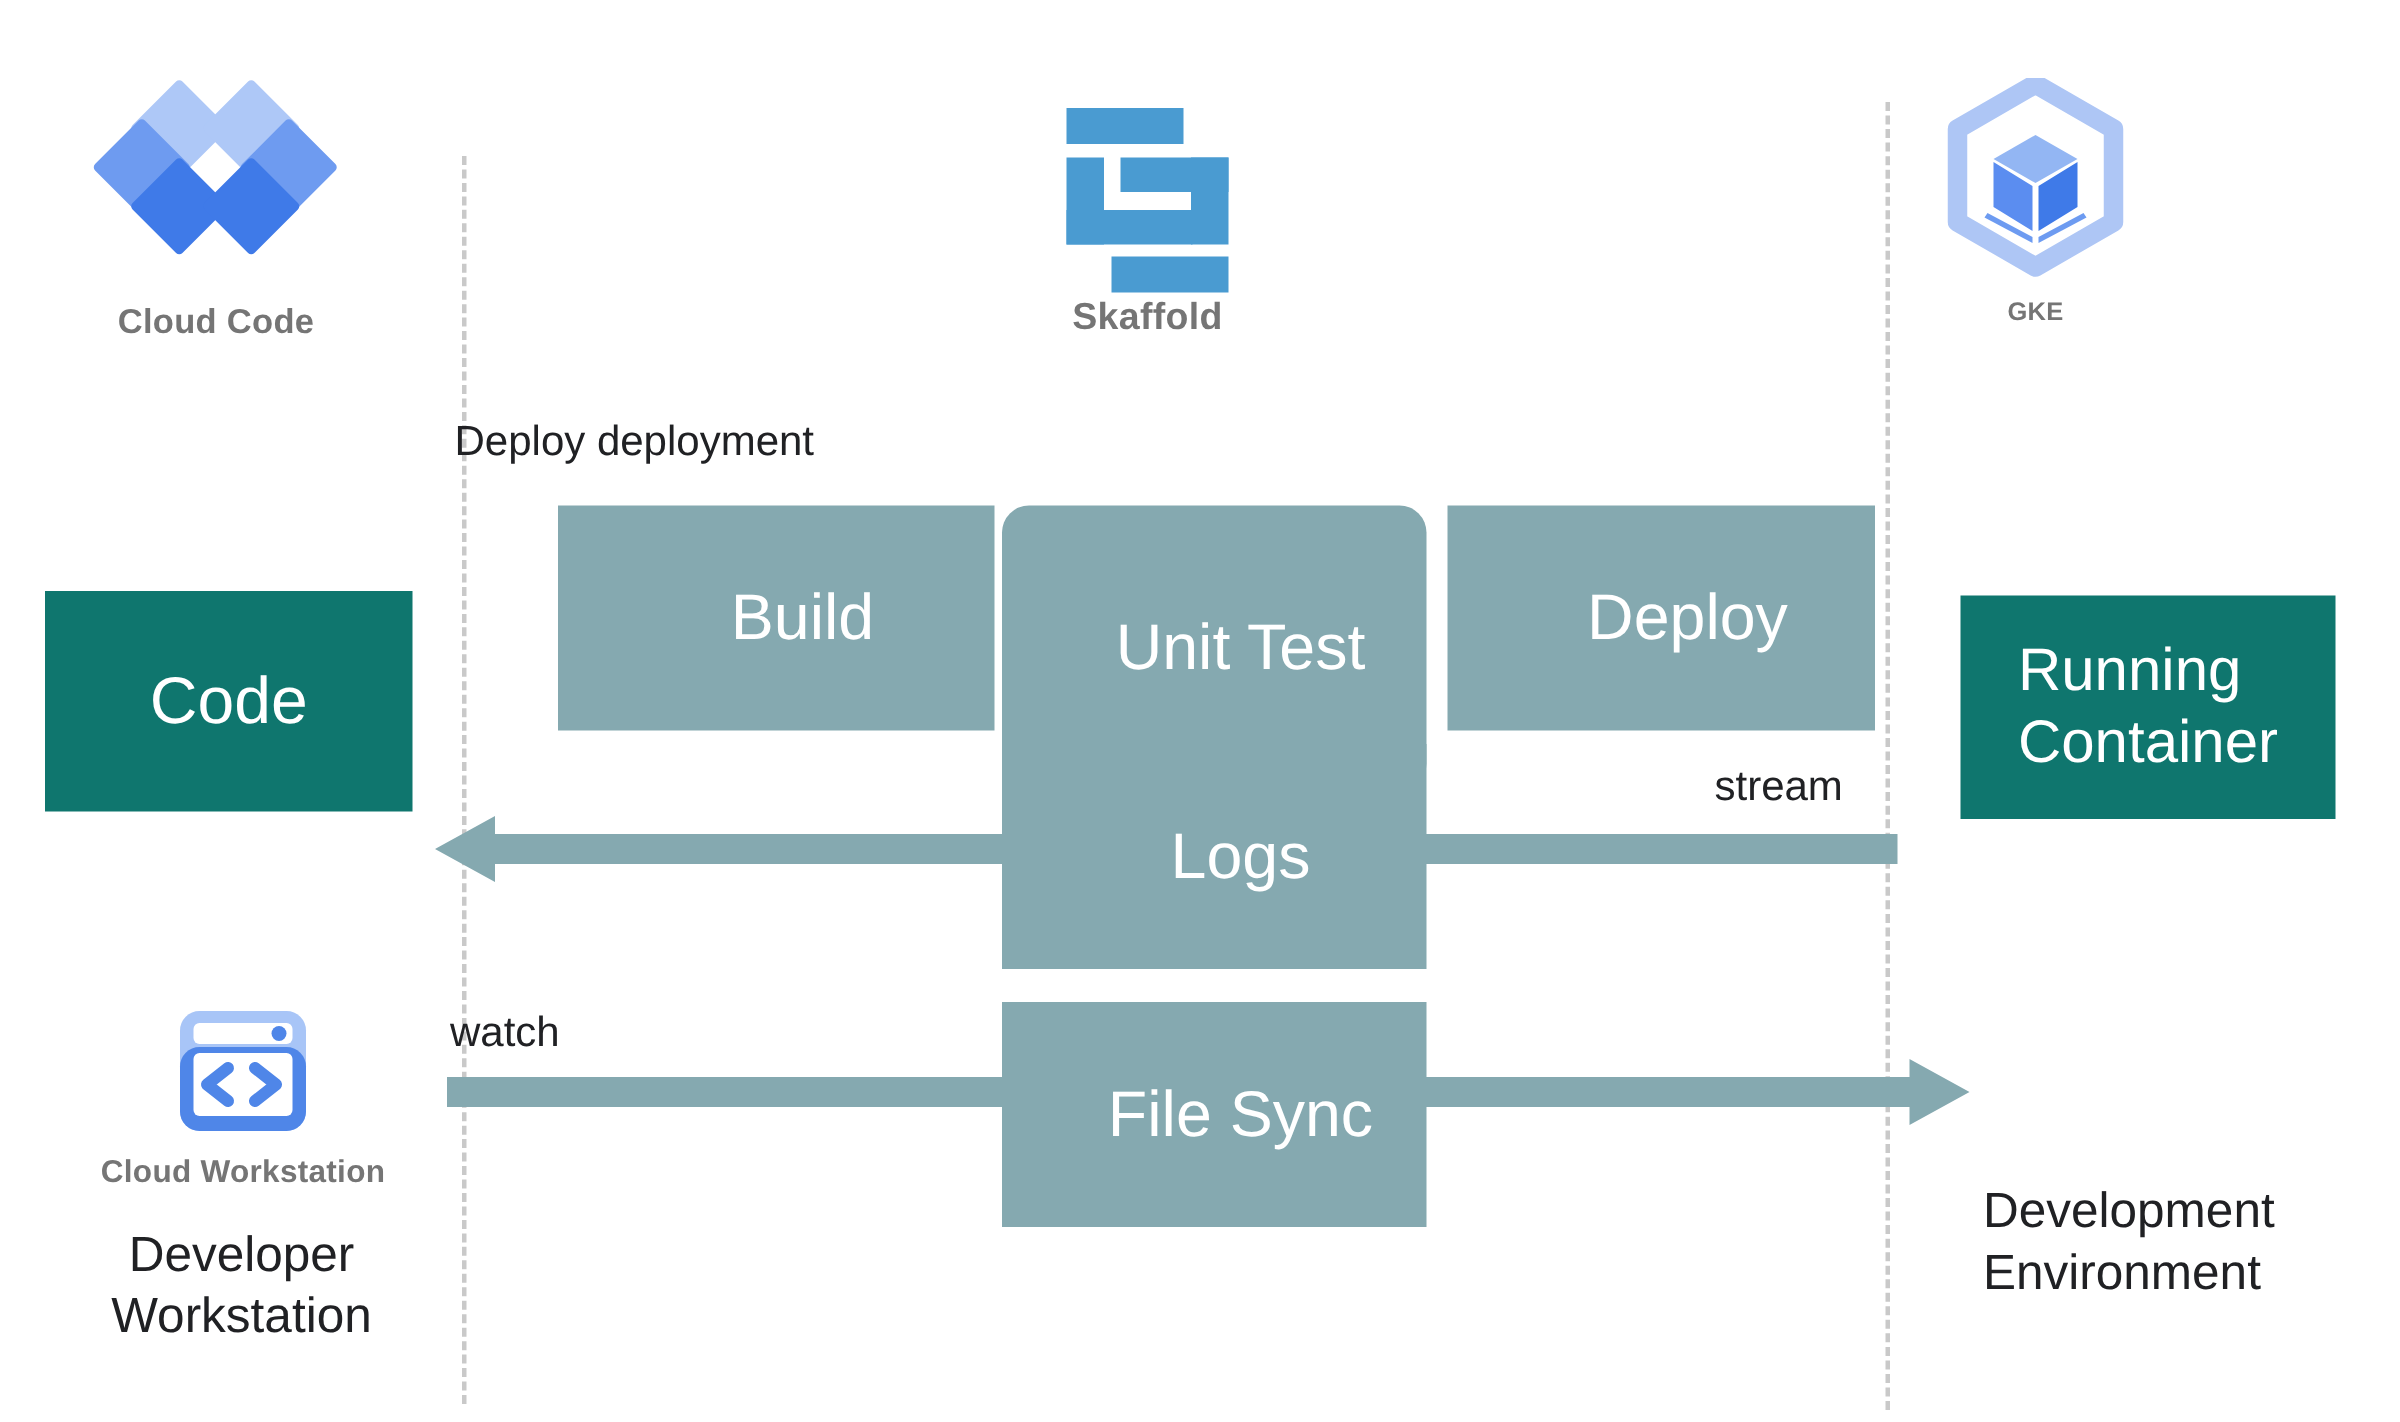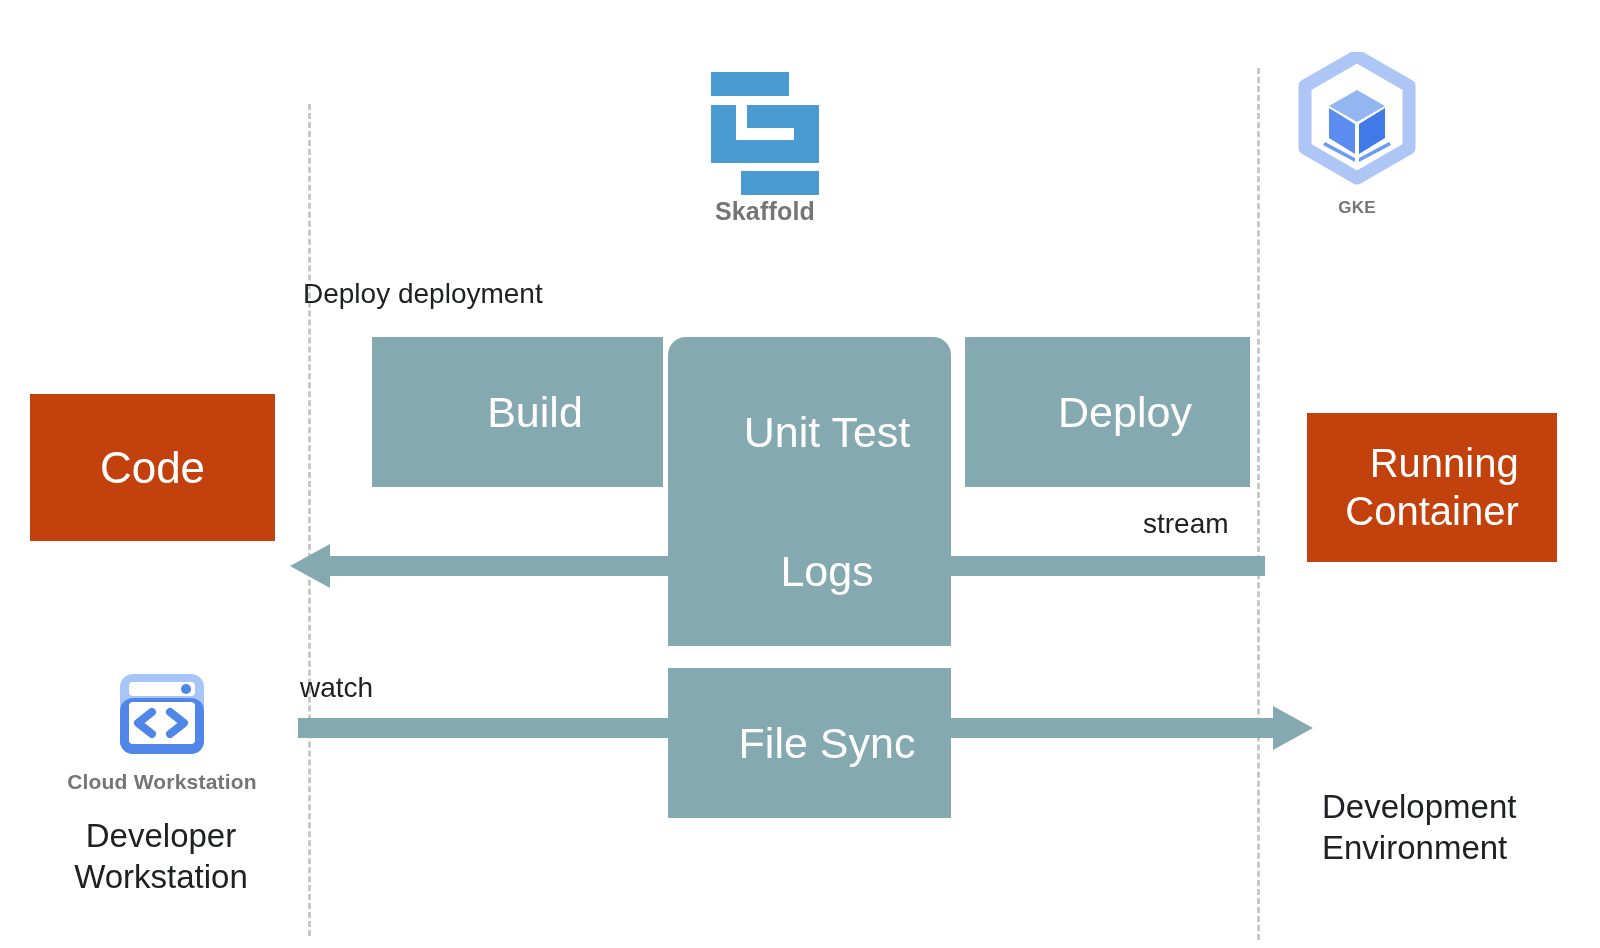--- a/index.html
+++ b/index.html
@@ -68,31 +68,31 @@
   #gke-logo { left: 1272px; top: 52px; width: 170px; }
   .gke-art { position: relative; width: 120px; height: 140px; margin: 0 auto; }
 
   
   #workstation-logo { left: 56px; top: 668px; width: 212px; }
   .ws-art { position: relative; width: 92px; height: 92px; margin: 0 auto; }
 
   
   .blue-box {
     position: absolute;
-    background: #c2410c;
+    background: #0f766e;
     color: #ffffff;
     display: flex;
     align-items: center;
     justify-content: center;
-    text-align: right;
+    text-align: left;
     line-height: 1.18;
     font-weight: 400;
   }
   #code-box { left: 30px; top: 394px; width: 245px; height: 147px; font-size: 44px; }
-  #running-container-box { left: 1307px; top: 397px; width: 250px; height: 149px; font-size: 40px; margin-top: 16px; }
+  #running-container-box { left: 1307px; top: 397px; width: 250px; height: 149px; font-size: 40px; }
 
   
   .teal-box {
     position: absolute;
     background: #85a9b0;
     color: #ffffff;
     display: flex;
     align-items: center;
     justify-content: center;
     text-align: center;
@@ -140,20 +140,31 @@
   #development-environment-label { left: 1322px; top: 786px; width: 220px; text-align: left; }
 </style>
 </head>
 <body>
 
 <div id="canvas">
 
   <div class="boundary" id="boundary-left"></div>
   <div class="boundary" id="boundary-right"></div>
 
+  <div class="logo-block" id="cloudcode-logo">
+    <div class="cc-art">
+      <div class="cc-d" style="left:26px; top:4px;  background:#aec8f7;"></div>
+      <div class="cc-d" style="left:1px;  top:30px; background:#6e9bf0;"></div>
+      <div class="cc-d" style="left:26px; top:56px; background:#3f7ae8;"></div>
+      <div class="cc-d" style="left:74px; top:4px;  background:#aec8f7;"></div>
+      <div class="cc-d" style="left:99px; top:30px; background:#6e9bf0;"></div>
+      <div class="cc-d" style="left:74px; top:56px; background:#3f7ae8;"></div>
+    </div>
+    <div class="logo-caption" style="font-size:23px; margin-top:18px;">Cloud Code</div>
+  </div>
 
   <div class="logo-block" id="skaffold-logo">
     <div class="sk-art">
 
       <div class="sk-p" style="left:4px;  top:14px; width:78px;  height:24px;"></div>
 
       <div class="sk-p" style="left:4px;  top:47px; width:25px;  height:58px;"></div>
       <div class="sk-p" style="left:4px;  top:82px; width:84px;  height:23px;"></div>
       <div class="sk-p" style="left:40px; top:47px; width:72px;  height:23px;"></div>
       <div class="sk-p" style="left:87px; top:47px; width:25px;  height:58px;"></div>

